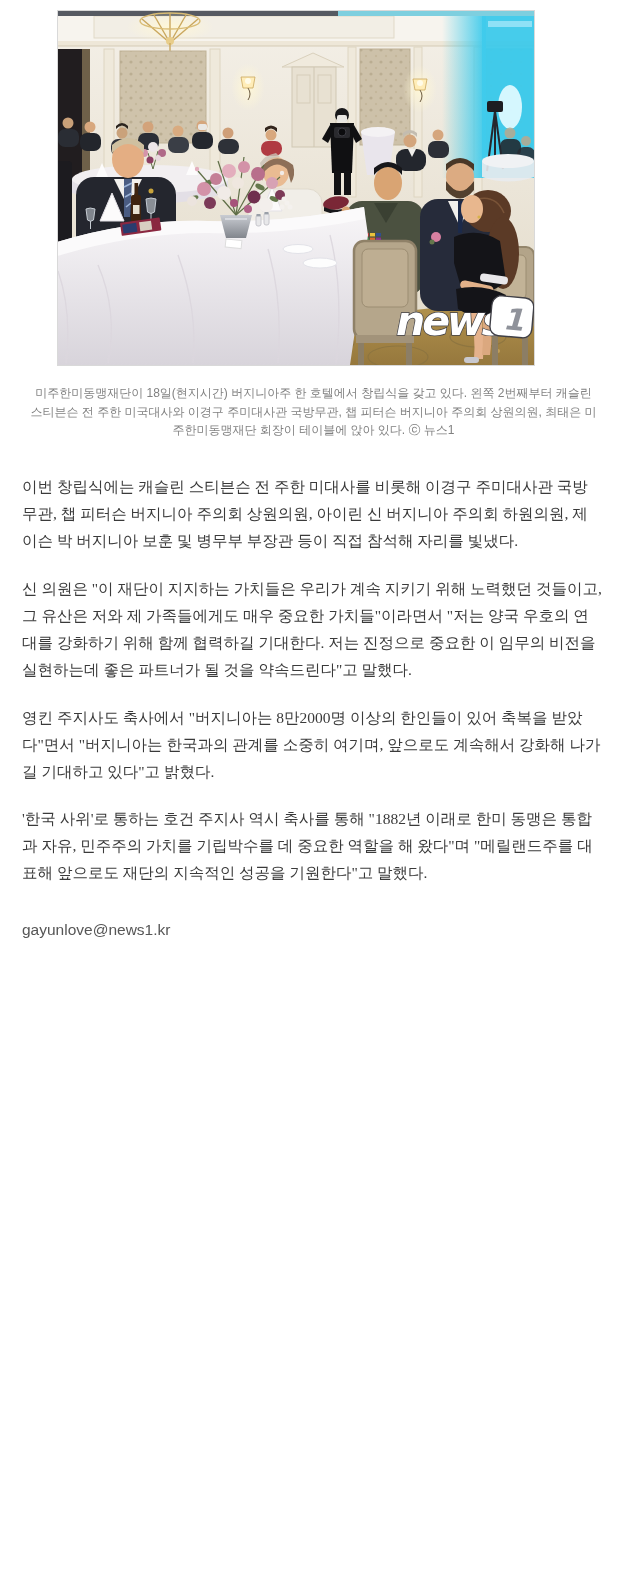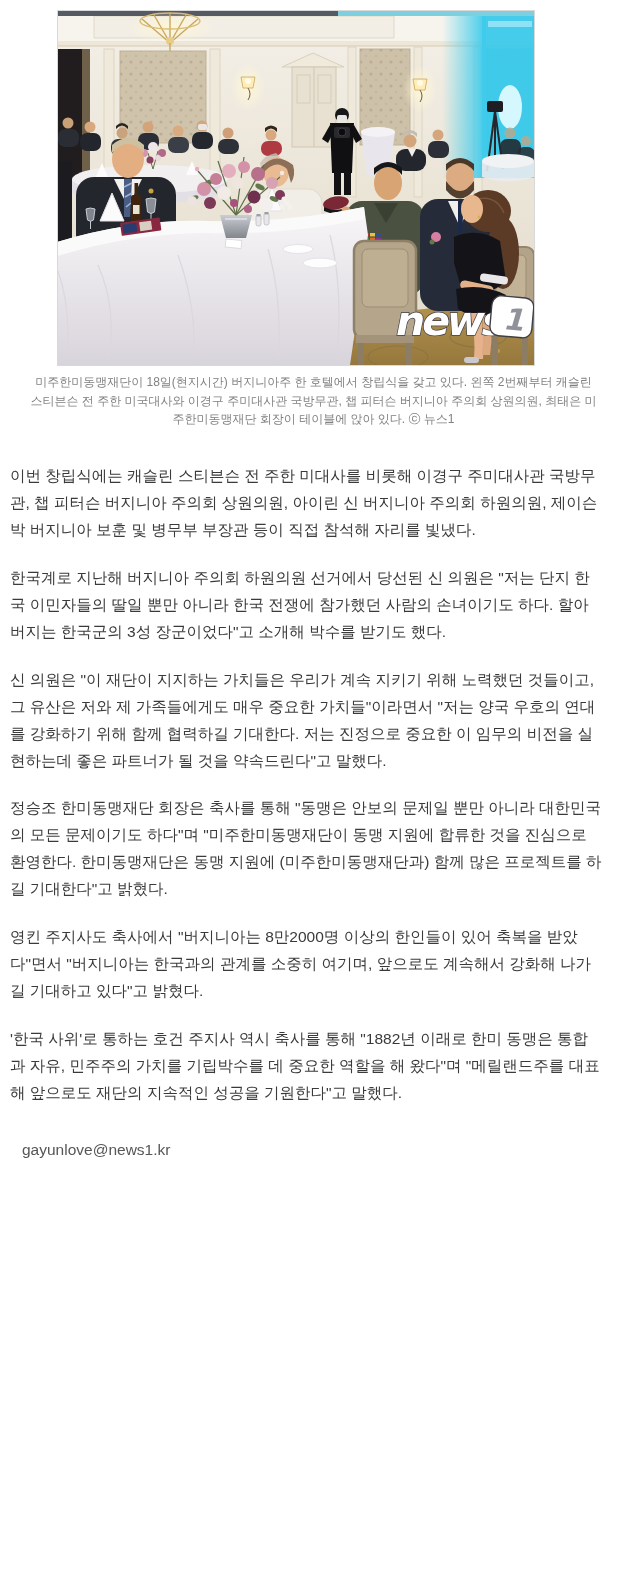--- a/index.html
+++ b/index.html
@@ -14,32 +14,33 @@
   .photo-frame{
     width:476px;
     margin-left:57px;
     border:1px solid #d9d9d9;
     background:#fff;
     line-height:0;
   }
   .photo-frame svg{display:block;}
   .photo-caption{
     width:566px;
-    margin:7px auto 0 auto;
+    margin:18px auto 0 auto;
     text-align:center;
     font-size:12px;
     line-height:1.55;
     color:#818181;
   }
   .article{
-    padding:34px 24px 0 10px;
+    padding:34px 24px 0 22px;
     font-size:15.5px;
     line-height:1.74;
     word-break:normal;
     overflow-wrap:break-word;
+    font-family:Liberation Serif, serif;
   }
   .article p{margin:0 0 21px 0;}
   .reporter-email{
     padding:13px 24px 30px 22px;
     font-size:15.5px;
     color:#565656;
   }
 </style>
 </head>
 <body>
@@ -426,22 +427,20 @@
           <text x="448" y="319" font-family="'DejaVu Sans',sans-serif" font-size="30" font-weight="bold" font-style="italic" fill="#8f929a">1</text>
         </g>
       </g>
     </svg>
   </figure>
 
   <div class="photo-caption">미주한미동맹재단이 18일(현지시간) 버지니아주 한 호텔에서 창립식을 갖고 있다. 왼쪽 2번째부터 캐슬린 스티븐슨 전 주한 미국대사와 이경구 주미대사관 국방무관, 챕 피터슨 버지니아 주의회 상원의원, 최태은 미주한미동맹재단 회장이 테이블에 앉아 있다. ⓒ 뉴스1</div>
 
   <div class="article">
     <p>이번 창립식에는 캐슬린 스티븐슨 전 주한 미대사를 비롯해 이경구 주미대사관 국방무관, 챕 피터슨 버지니아 주의회 상원의원, 아이린 신 버지니아 주의회 하원의원, 제이슨 박 버지니아 보훈 및 병무부 부장관 등이 직접 참석해 자리를 빛냈다.</p>
-    <p>한국계로 지난해 버지니아 주의회 하원의원 선거에서 당선된 신 의원은 "저는 단지 한국 이민자들의 딸일 뿐만 아니라 한국 전쟁에 참가했던 사람의 손녀이기도 하다. 할아버지는 한국군의 3성 장군이었다"고 소개해 박수를 받기도 했다.</p>
     <p>신 의원은 "이 재단이 지지하는 가치들은 우리가 계속 지키기 위해 노력했던 것들이고, 그 유산은 저와 제 가족들에게도 매우 중요한 가치들"이라면서 "저는 양국 우호의 연대를 강화하기 위해 함께 협력하길 기대한다. 저는 진정으로 중요한 이 임무의 비전을 실현하는데 좋은 파트너가 될 것을 약속드린다"고 말했다.</p>
-    <p>정승조 한미동맹재단 회장은 축사를 통해 "동맹은 안보의 문제일 뿐만 아니라 대한민국의 모든 문제이기도 하다"며 "미주한미동맹재단이 동맹 지원에 합류한 것을 진심으로 환영한다. 한미동맹재단은 동맹 지원에 (미주한미동맹재단과) 함께 많은 프로젝트를 하길 기대한다"고 밝혔다.</p>
     <p>영킨 주지사도 축사에서 "버지니아는 8만2000명 이상의 한인들이 있어 축복을 받았다"면서 "버지니아는 한국과의 관계를 소중히 여기며, 앞으로도 계속해서 강화해 나가길 기대하고 있다"고 밝혔다.</p>
     <p>'한국 사위'로 통하는 호건 주지사 역시 축사를 통해 "1882년 이래로 한미 동맹은 통합과 자유, 민주주의 가치를 기립박수를 데 중요한 역할을 해 왔다"며 "메릴랜드주를 대표해 앞으로도 재단의 지속적인 성공을 기원한다"고 말했다.</p>
   </div>
 
   <div class="reporter-email">gayunlove@news1.kr</div>
 
 </div>
 
 </body></html>

